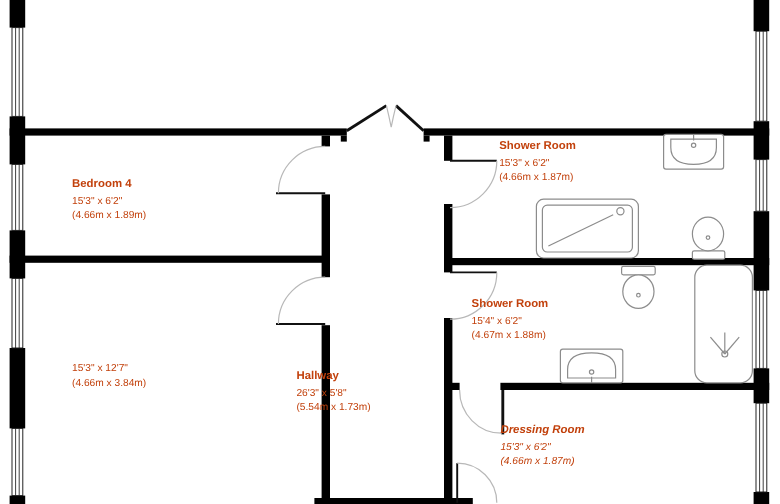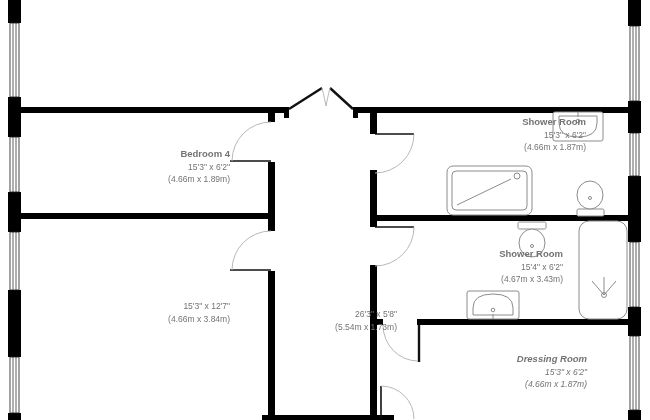--- a/index.html
+++ b/index.html
@@ -1,21 +1,21 @@
 <!DOCTYPE html>
 <html><head>
 <meta charset="utf-8">
 <style>
   html,body{margin:0;padding:0;background:#ffffff;}
   .plan{
     position:relative;width:650px;height:420px;background:#ffffff;
     font-family:"Liberation Sans",sans-serif;overflow:hidden;
   }
   .plan svg{position:absolute;left:0;top:0;}
-  .room-label{position:absolute;text-align:right;color:#737373;line-height:12.5px;}
+  .room-label{position:absolute;text-align:left;color:#c2410c;line-height:12.5px;}
   .room-label .rname{font-weight:bold;font-size:9.5px;}
   .room-label .rdim{font-size:8.5px;}
   #label-bedroom4{left:60px;top:148px;width:170px;}
   #label-shower-top{left:416px;top:116px;width:170px;}
   #label-bedroom3{left:60px;top:300px;width:170px;}
   #label-hallway{left:247px;top:308px;width:150px;}
   #label-shower-bottom{left:393px;top:248px;width:170px;}
   #label-dressing{left:417px;top:353px;width:170px;font-style:italic;}
   .wall{fill:#000000;stroke:none;}
   .win{fill:#ffffff;stroke:#1a1a1a;stroke-width:0.8;}
@@ -189,27 +189,28 @@
   <div class="room-label" id="label-shower-top">
     <div class="rname">Shower Room</div>
     <div class="rdim">15'3" x 6'2"</div>
     <div class="rdim">(4.66m x 1.87m)</div>
   </div>
   <div class="room-label" id="label-bedroom3">
     <div class="rdim">15'3" x 12'7"</div>
     <div class="rdim">(4.66m x 3.84m)</div>
   </div>
   <div class="room-label" id="label-hallway">
+    <div class="rname">Hallway</div>
     <div class="rdim">26'3" x 5'8"</div>
     <div class="rdim">(5.54m x 1.73m)</div>
   </div>
   <div class="room-label" id="label-shower-bottom">
     <div class="rname">Shower Room</div>
     <div class="rdim">15'4" x 6'2"</div>
-    <div class="rdim">(4.67m x 3.43m)</div>
+    <div class="rdim">(4.67m x 1.88m)</div>
   </div>
   <div class="room-label" id="label-dressing">
     <div class="rname">Dressing Room</div>
     <div class="rdim">15'3" x 6'2"</div>
     <div class="rdim">(4.66m x 1.87m)</div>
   </div>
 
 </div>
 
 </body></html>

